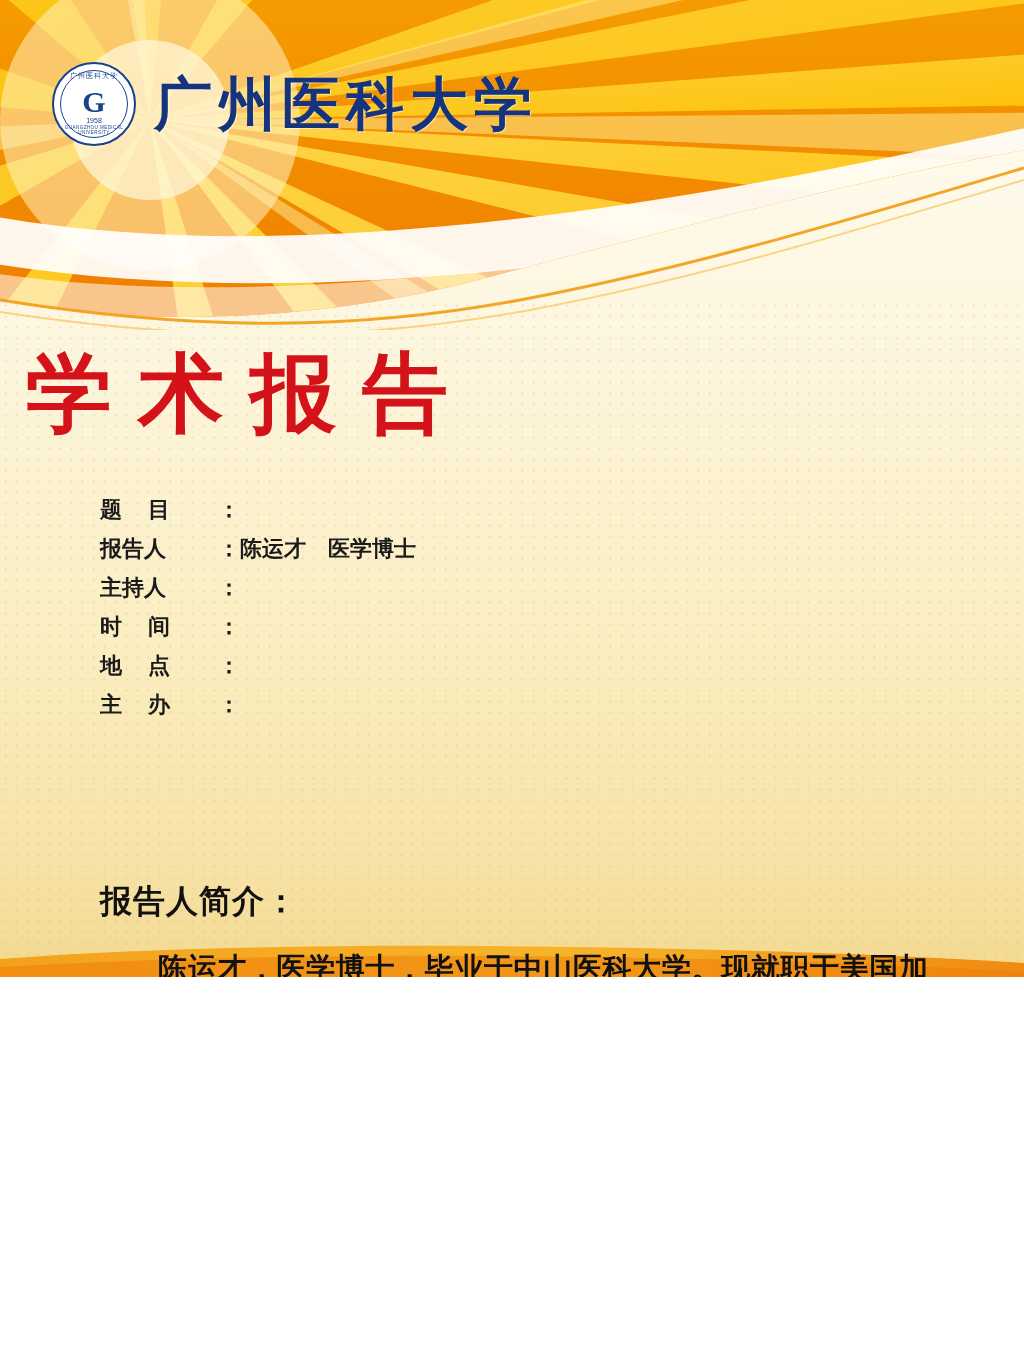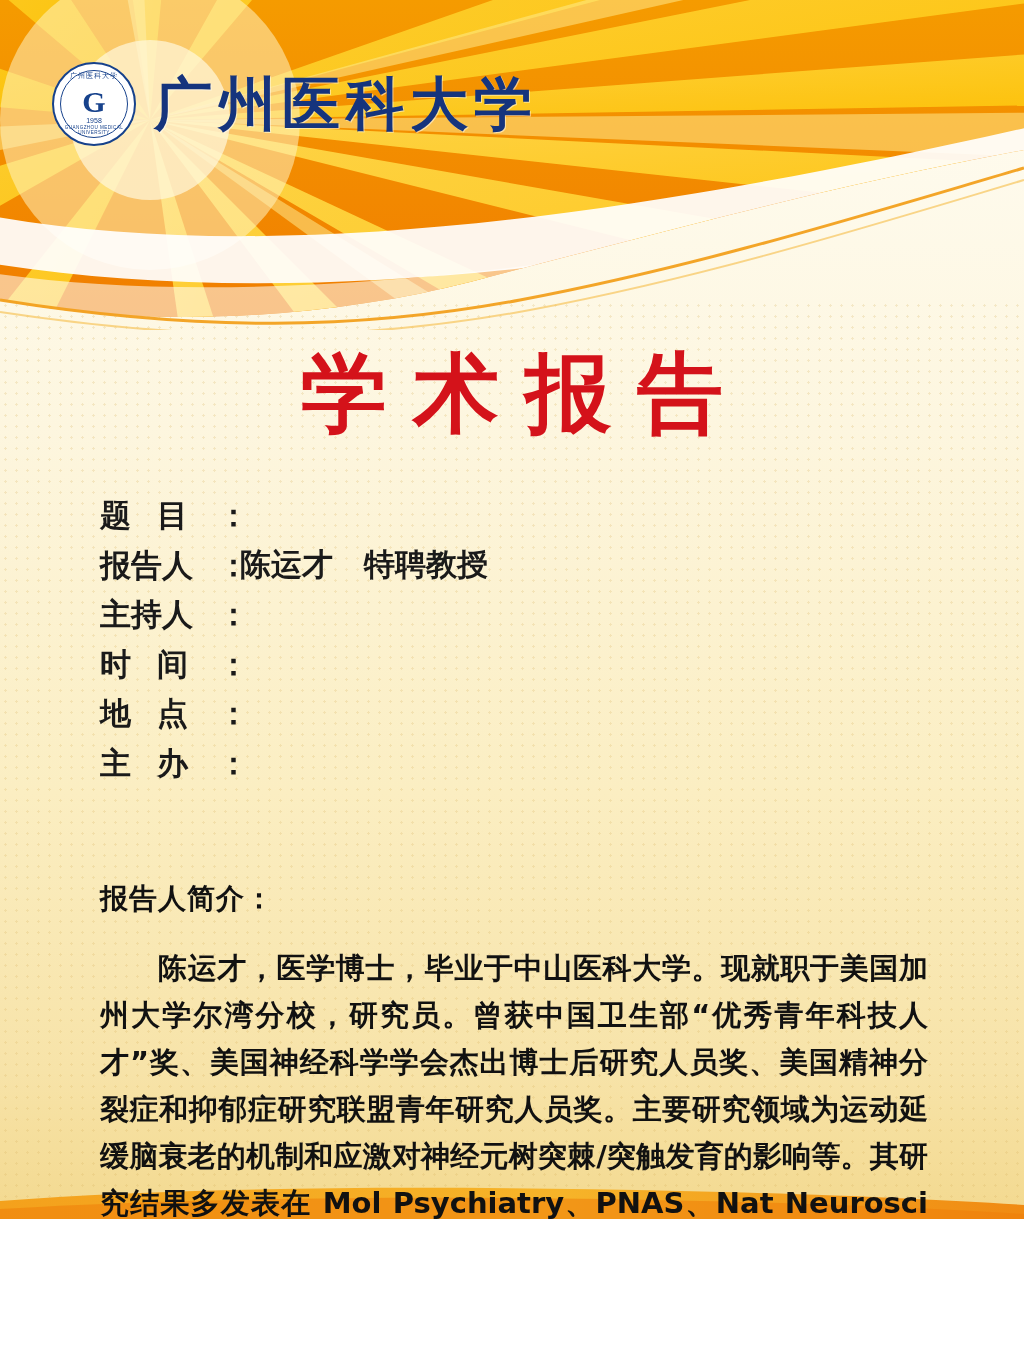--- a/index.html
+++ b/index.html
@@ -9,21 +9,21 @@
   body {
     width: 1024px;
     height: 1365px;
     font-family: "Liberation Sans", sans-serif;
     overflow: hidden;
   }
 
   .poster {
     position: relative;
     width: 1024px;
-    height: 1219px;
+    height: 977px;
     background: linear-gradient(to bottom, #fffdf4 0%, #fdf6df 35%, #fbeec2 65%, #f7e3a8 88%, #f3d98f 100%);
     overflow: hidden;
   }
 
   
   .texture {
     position: absolute;
     left: 0;
     top: 300px;
     width: 1024px;
@@ -126,21 +126,21 @@
     white-space: nowrap;
     text-shadow: 1px 1px 0 rgba(255,255,255,0.5);
   }
 
   
   .main-title {
     position: absolute;
     top: 336px;
     left: 0;
     width: 1024px;
-    text-align: center;
+    text-align: left;
     font-family: "DejaVu Serif", serif;
     font-weight: bold;
     font-size: 86px;
     letter-spacing: 26px;
     text-indent: 26px;
     color: #d4121a;
     z-index: 5;
   }
 
   
@@ -148,21 +148,21 @@
     position: absolute;
     left: 100px;
     top: 497px;
     width: 860px;
     z-index: 5;
   }
   .info-row {
     display: flex;
     align-items: center;
     margin-bottom: 13px;
-    font-size: 31px;
+    font-size: 22px;
     font-weight: bold;
     color: #1a1a1a;
     font-family: "DejaVu Sans", sans-serif;
     line-height: 1.18;
   }
   .info-label {
     flex: none;
     width: 118px;
     letter-spacing: 0;
     display: inline-block;
@@ -177,21 +177,21 @@
   .info-value {
     flex: 1;
     font-family: "Liberation Sans", "DejaVu Sans", sans-serif;
   }
 
   
   .bio-title {
     position: absolute;
     left: 100px;
     top: 880px;
-    font-size: 28px;
+    font-size: 32px;
     font-weight: bold;
     color: #111;
     font-family: "DejaVu Sans", sans-serif;
     letter-spacing: 1px;
     z-index: 5;
   }
   .bio-body {
     position: absolute;
     left: 100px;
     top: 945px;
@@ -285,21 +285,21 @@
   <div class="info">
 
     <div class="info-row">
       <span class="info-label spaced">题目</span>
       <span class="info-colon">：</span>
     </div>
 
     <div class="info-row">
       <span class="info-label">报告人</span>
       <span class="info-colon">：</span>
-      <span class="info-value">陈运才　特聘教授</span>
+      <span class="info-value">陈运才　医学博士</span>
     </div>
 
     <div class="info-row">
       <span class="info-label">主持人</span>
       <span class="info-colon">：</span>
     </div>
 
     <div class="info-row">
       <span class="info-label spaced">时间</span>
       <span class="info-colon">：</span>

